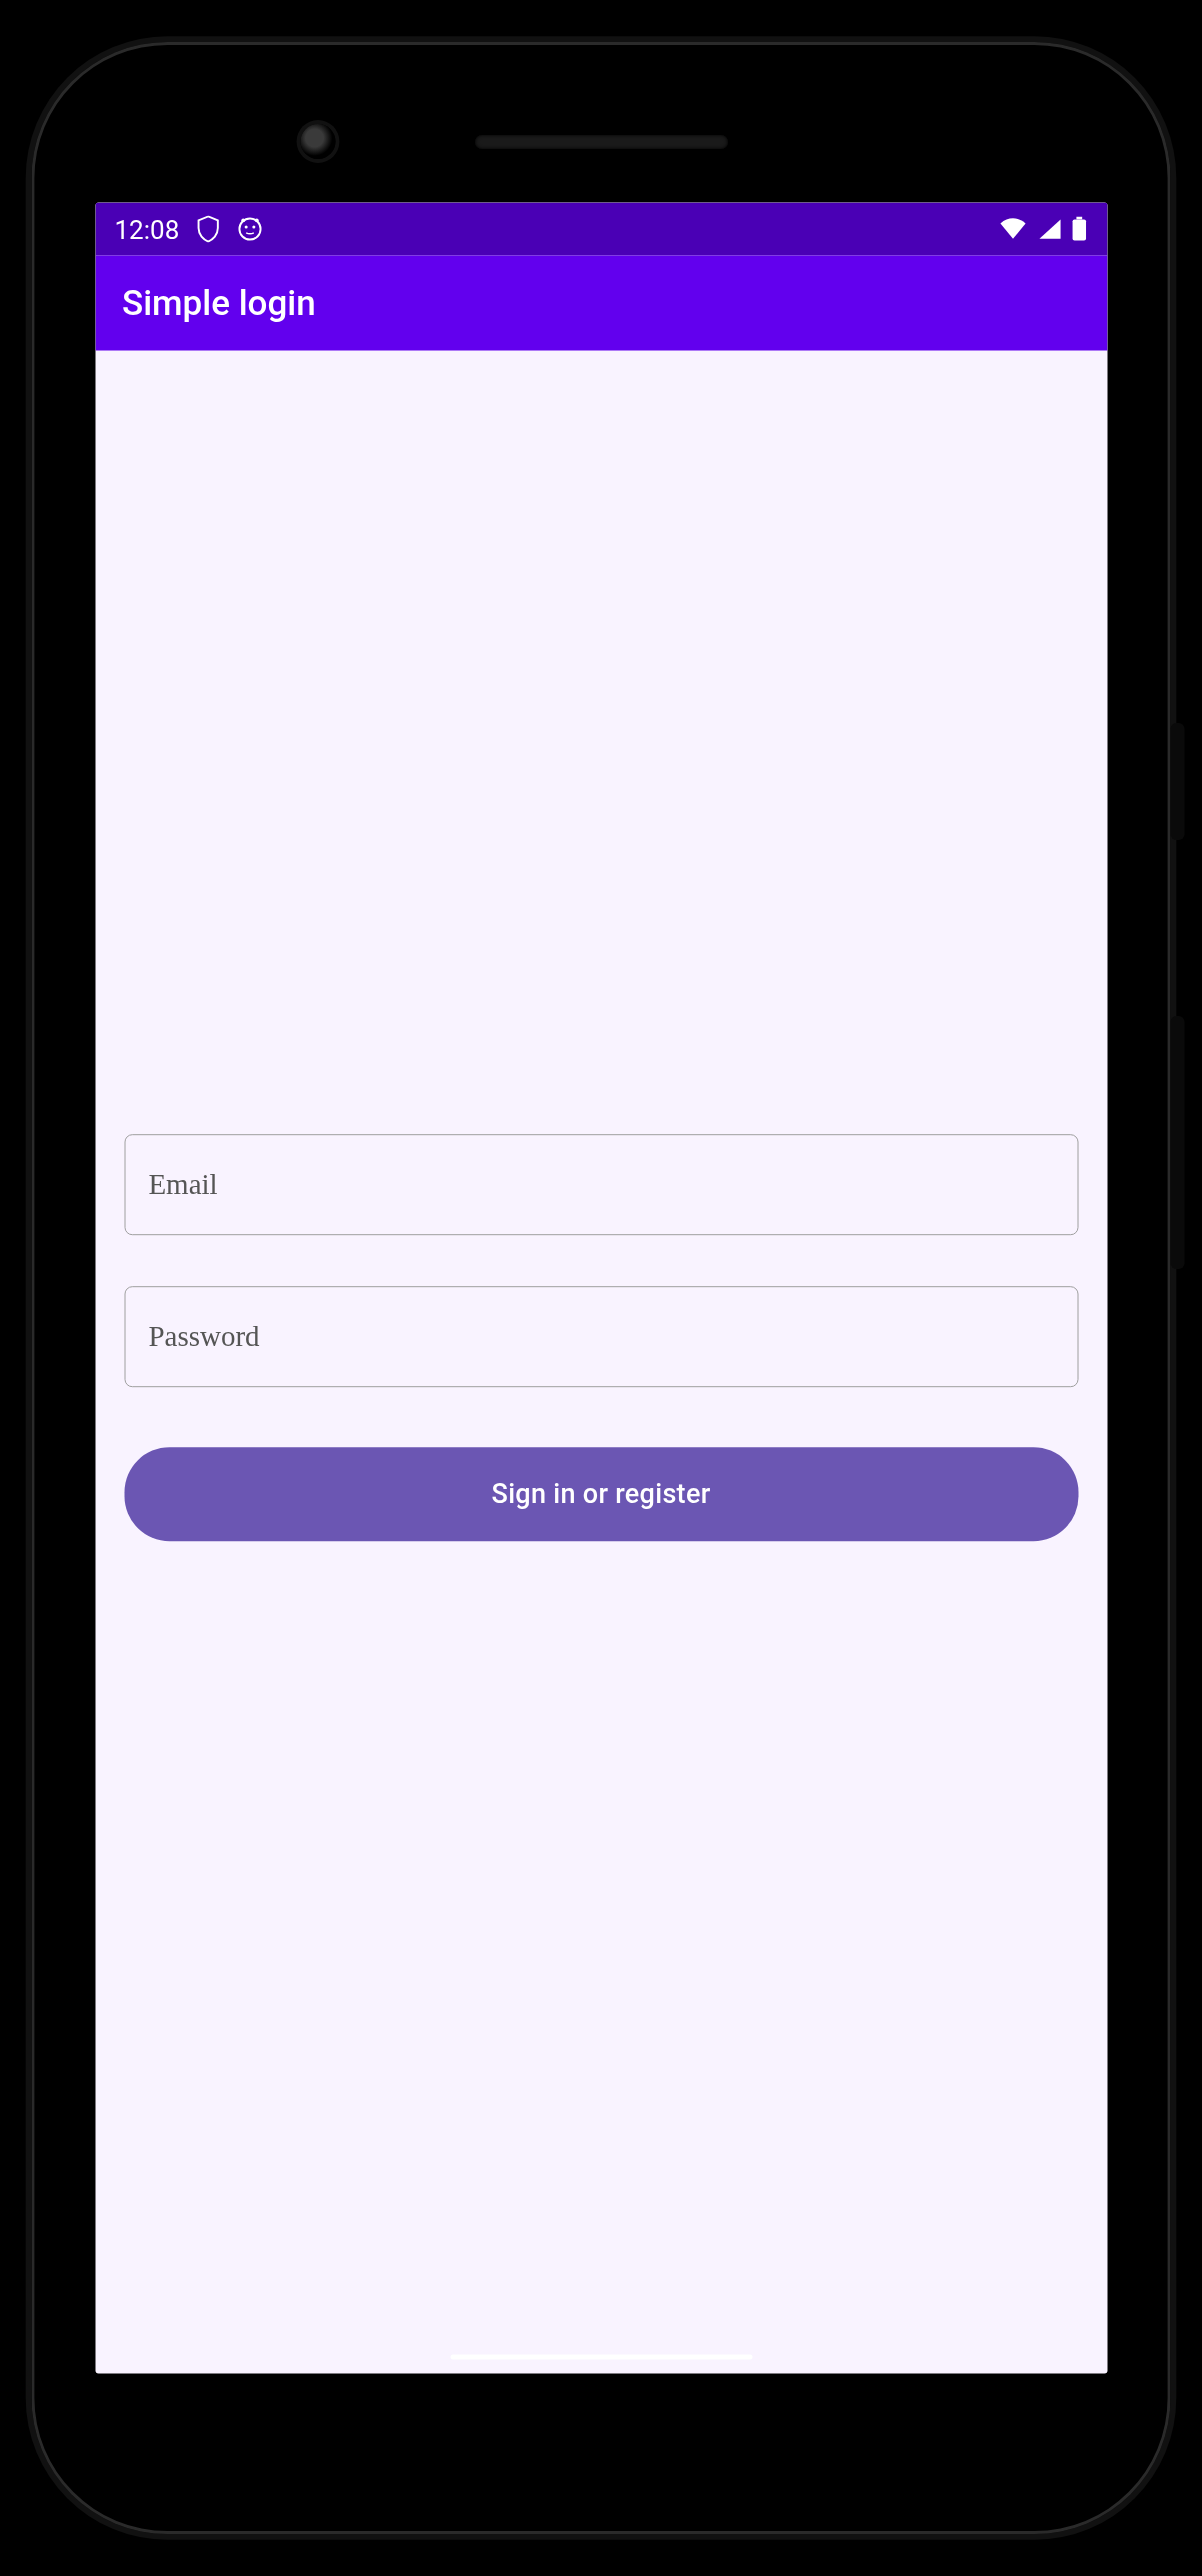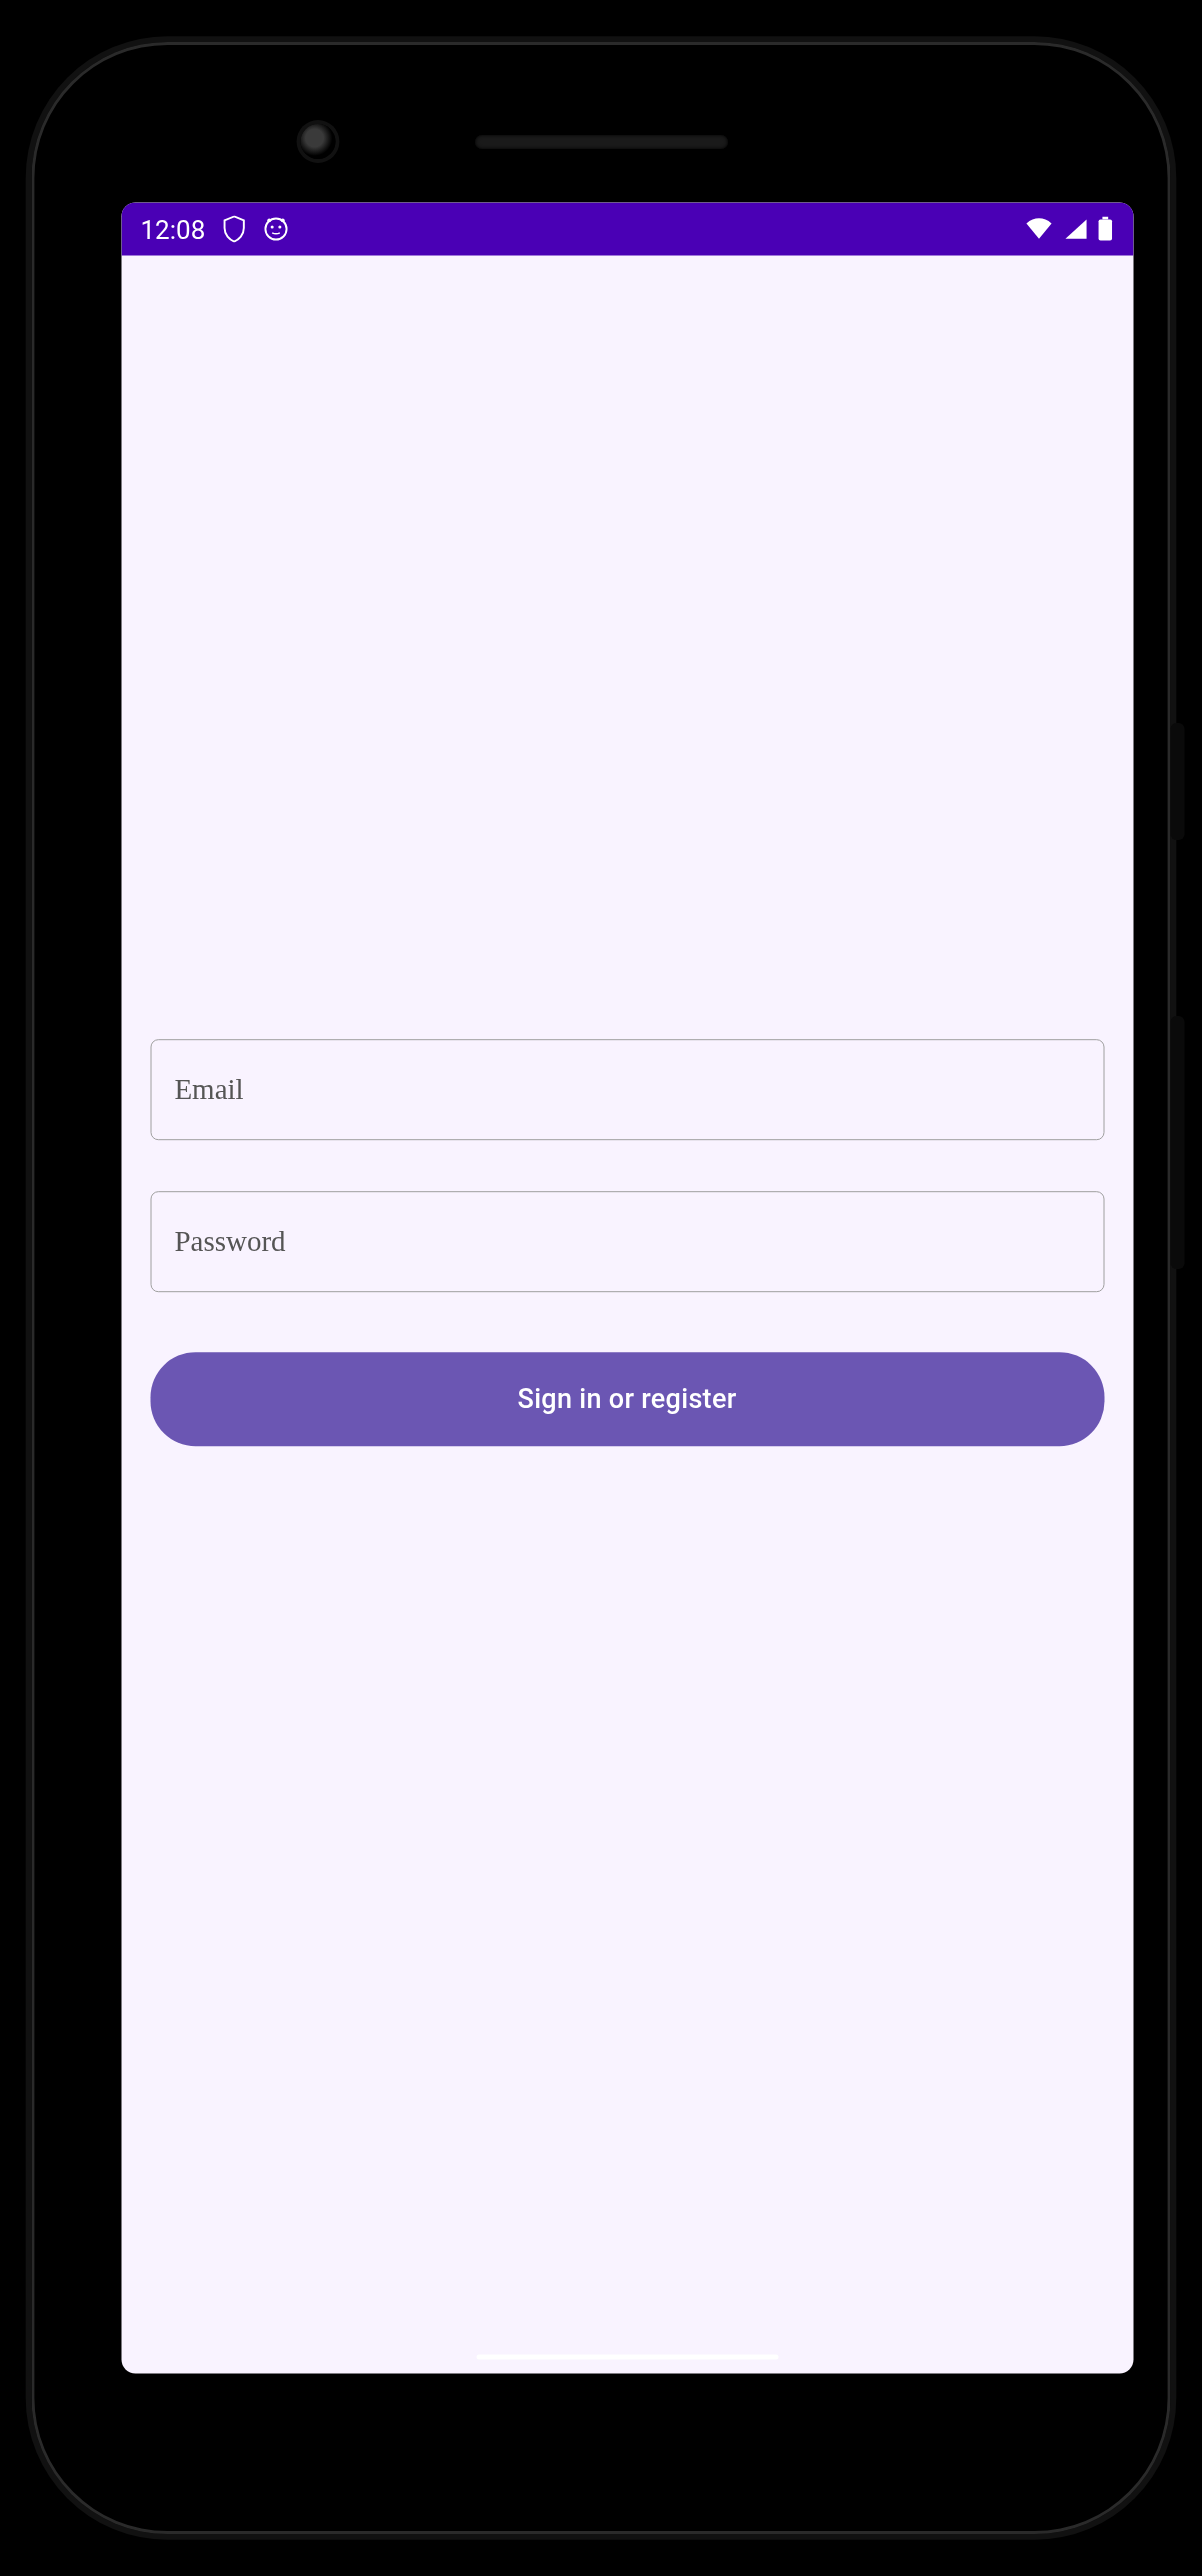--- a/index.html
+++ b/index.html
@@ -36,21 +36,21 @@
     background:radial-gradient(circle at 40% 40%,#3a3a3a 0 30%,#000 60%);
     box-shadow:0 0 0 3.9px #111;
   }
   .speaker{
     position:absolute;top:93px;left:50%;transform:translateX(-50%);
     width:253px;height:13.6px;border-radius:9.7px;background:#1a1a1a;box-shadow:inset 0 0 3.9px #000;
   }
   
   .screen{
     position:absolute;left:50%;top:50%;transform:translate(-50%,-50%);
-    width:1012px;height:2171px;background:var(--screen-bg);border-radius:14px;overflow:hidden;margin-left:26px;
+    width:1012px;height:2171px;background:var(--screen-bg);border-radius:3px;overflow:hidden;
   }
   .status{
     height:53px;background:var(--status-bg);color:#fff;display:flex;align-items:center;
     padding:0 19.5px;font-size:26px;gap:17.5px;
   }
   .status .left{display:flex;align-items:center;gap:17.5px;}
   .status .right{margin-left:auto;display:flex;align-items:center;gap:9.7px;}
   .status svg{display:block;}
   .appbar{
     height:95px;background:var(--appbar-bg);color:#fff;display:flex;align-items:center;
@@ -124,20 +124,23 @@
         </span>
         <span>
           <svg width="15.6" height="25" viewBox="0 0 16 26">
               <rect x="5" y="0" width="6" height="3" fill="#fff"></rect>
               <rect x="1" y="3" width="14" height="22" rx="2" fill="#fff"></rect>
             </svg>
         </span>
       </div>
     </div>
 
+    <div class="appbar">
+      <span>Simple login</span>
+    </div>
 
     <div class="content">
       <div class="form">
         <input class="field" type="email" placeholder="Email" style="">
         <input class="field" type="password" placeholder="Password" style="">
         <button class="signin">Sign in or register</button>
       </div>
     </div>
 
     <div class="navbar"></div>

